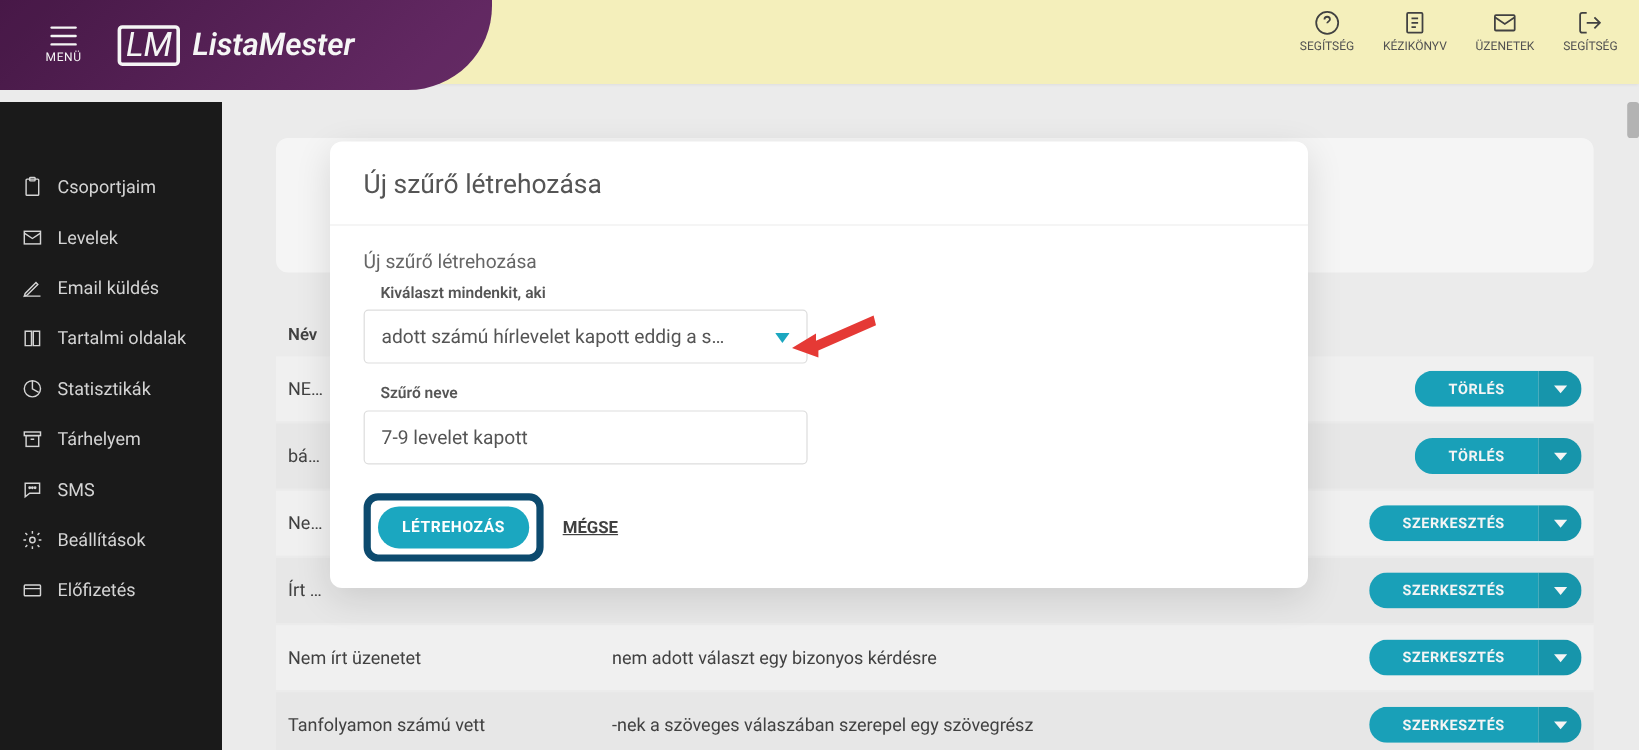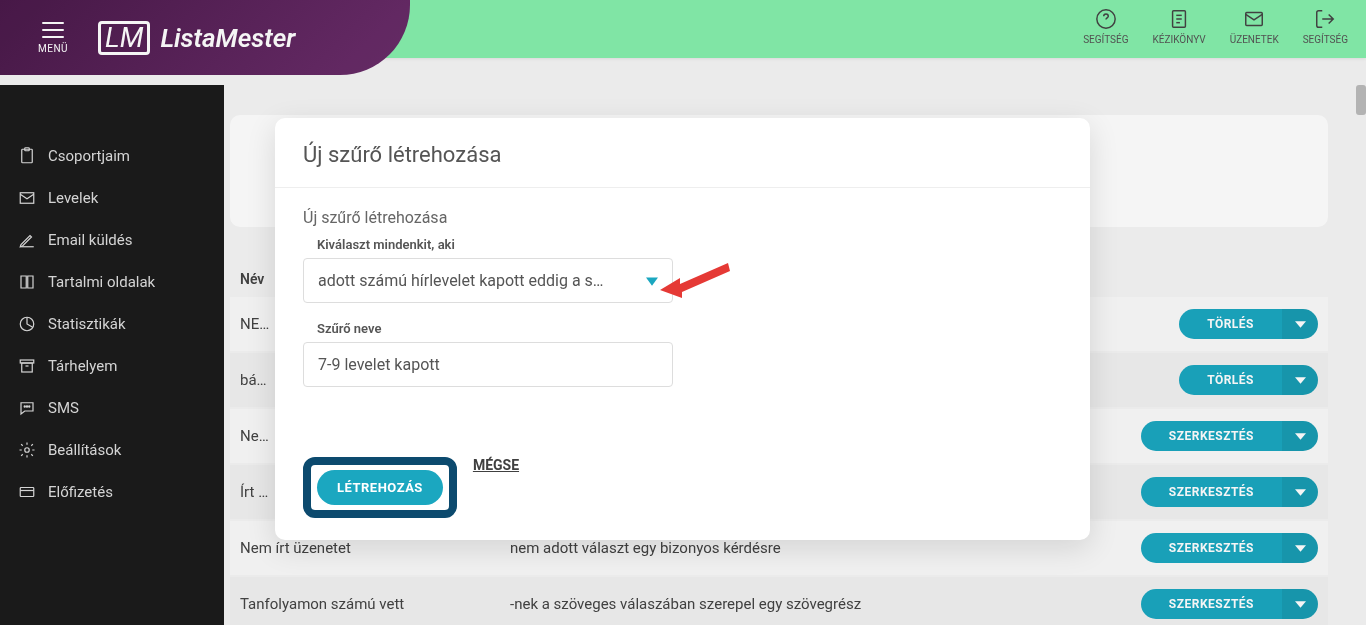--- a/index.html
+++ b/index.html
@@ -1,34 +1,34 @@
 <!DOCTYPE html>
 <html><head>
 <meta charset="utf-8">
 <style>
 * { box-sizing: border-box; margin: 0; padding: 0; font-family: -apple-system, BlinkMacSystemFont, "Segoe UI", Roboto, sans-serif; }
 body { width: 1366px; height: 625px; overflow: hidden; background: #f5f5f5; position: relative; }
 
 
-.header { position: absolute; top: 0; left: 0; right: 0; height: 58px; background: #86efac; display: flex; align-items: center; z-index: 5; box-shadow: 0 1px 3px rgba(0,0,0,0.08); }
+.header { position: absolute; top: 0; left: 0; right: 0; height: 70px; background: #fef9c3; display: flex; align-items: center; z-index: 5; box-shadow: 0 1px 3px rgba(0,0,0,0.08); }
 .header-purple { position: absolute; top: 0; left: 0; width: 410px; height: 75px; background: linear-gradient(135deg, #4a1a4a 0%, #6b2d6b 100%); border-bottom-right-radius: 70px; z-index: 6; display: flex; align-items: center; }
 .menu-btn { display: flex; flex-direction: column; align-items: center; justify-content: center; color: #fff; margin-left: 38px; cursor: pointer; gap: 2px; }
 .menu-btn .hamburger { width: 22px; height: 16px; display: flex; flex-direction: column; justify-content: space-between; }
 .menu-btn .hamburger div { height: 2px; background: #fff; border-radius: 1px; }
 .menu-btn .lbl { font-size: 10px; letter-spacing: 0.5px; margin-top: 3px; }
 .brand { display: flex; align-items: center; color: #fff; margin-left: 30px; gap: 10px; }
 .brand-logo { font-weight: 400; font-style: italic; font-size: 28px; border: 3px solid #fff; border-radius: 4px; padding: 0 4px; line-height: 1; }
 .brand-text { font-size: 26px; font-weight: 600; font-style: italic; }
 
 .header-actions { position: absolute; right: 18px; top: 8px; display: flex; gap: 24px; z-index: 7; }
 .header-action { display: flex; flex-direction: column; align-items: center; color: #555; font-size: 10px; gap: 4px; cursor: pointer; }
 .header-action svg { width: 22px; height: 22px; stroke: #444; fill: none; stroke-width: 1.6; }
 
 
-.sidebar { position: absolute; top: 85px; left: 0; bottom: 0; width: 224px; background: #1c1c1c; padding-top: 50px; z-index: 4; }
+.sidebar { position: absolute; top: 85px; left: 0; bottom: 0; width: 185px; background: #1c1c1c; padding-top: 50px; z-index: 4; }
 .side-item { display: flex; align-items: center; color: #ddd; padding: 12px 18px; gap: 12px; font-size: 15px; cursor: pointer; }
 .side-item svg { width: 18px; height: 18px; stroke: #ddd; fill: none; stroke-width: 1.6; flex-shrink: 0; }
 
 
 .main { position: absolute; top: 85px; left: 192px; right: 0; bottom: 0; padding: 0 38px; overflow: hidden; }
 .scrollbar { position: absolute; right: 0; top: 85px; width: 10px; height: 30px; background: #bbb; border-radius: 3px; z-index: 3; }
 .search-box { background: #fff; border-radius: 10px; margin-top: 30px; height: 112px; }
 .table-wrap { margin-top: 44px; }
 .table-header { display: flex; font-weight: 600; color: #444; font-size: 14px; padding: 0 10px 10px; }
 .col-nev { width: 270px; }
@@ -50,21 +50,21 @@
 .modal-title { font-size: 22px; color: #555; font-weight: 400; }
 .modal-body { padding: 20px 28px 24px; }
 .mb-sub { font-size: 16px; color: #666; margin-bottom: 10px; }
 .field-label { font-size: 13px; font-weight: 600; color: #555; margin: 6px 0 6px 14px; }
 .select-box { border: 1px solid #ddd; border-radius: 4px; width: 370px; padding: 12px 14px; display: flex; align-items: center; justify-content: space-between; color: #555; font-size: 16px; cursor: pointer; margin-bottom: 18px; }
 .select-box .sel-text { white-space: nowrap; overflow: hidden; text-overflow: ellipsis; }
 .select-box svg { width: 12px; height: 12px; fill: #1ba7c0; flex-shrink: 0; margin-left: 8px; }
 .text-input { border: 1px solid #ddd; border-radius: 4px; width: 370px; padding: 12px 14px; font-size: 16px; color: #555; }
 .modal-footer { padding: 0 0 22px 28px; display: flex; align-items: center; gap: 16px; }
 .btn-primary { background: #1ba7c0; color: #fff; border: none; font-weight: 700; font-size: 13px; letter-spacing: 0.5px; padding: 10px 20px; border-radius: 18px; cursor: pointer; }
-.btn-highlight { border: 8px solid #0c4a6e; border-radius: 12px; padding: 5px 6px; display: inline-flex; margin-top: 46px; }
+.btn-highlight { border: 6px solid #0c4a6e; border-radius: 12px; padding: 5px 6px; display: inline-flex; }
 .btn-link { color: #404040; font-weight: 700; font-size: 14px; text-decoration: underline; background: none; border: none; cursor: pointer; }
 
 
 .red-arrow { position: absolute; top: 260px; left: 660px; width: 70px; height: 45px; z-index: 25; pointer-events: none; }
 </style>
 </head>
 <body>
 
 <div class="header-purple">
   <div class="menu-btn">

